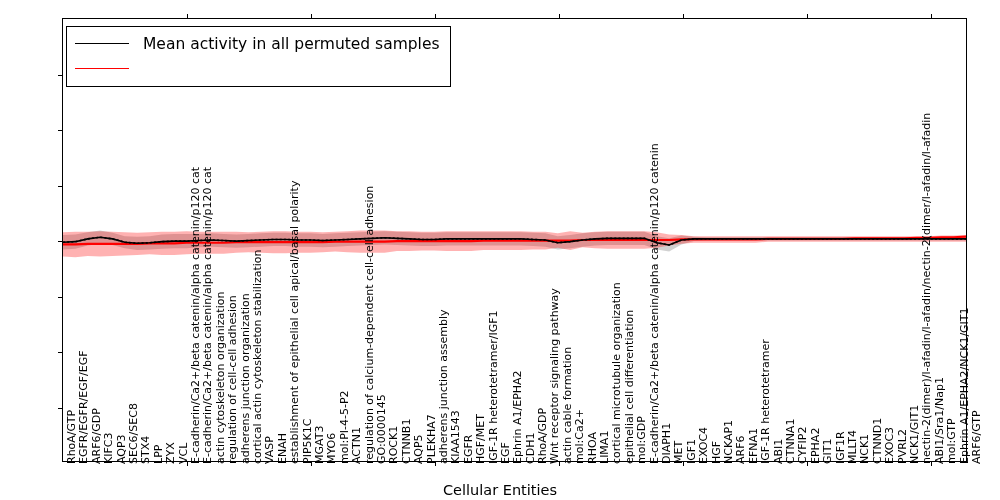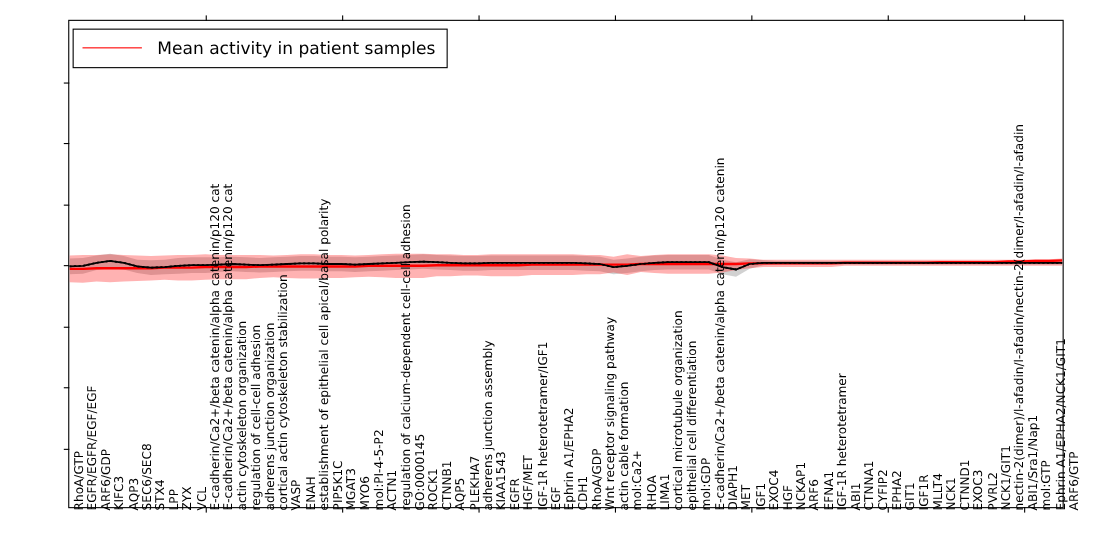--- a/index.html
+++ b/index.html
@@ -147,21 +147,25 @@
       <div class="xlab" style="left: 809.822px;">CTNND1</div>
       <div class="xlab" style="left: 822.219px;">EXOC3</div>
       <div class="xlab" style="left: 834.616px;">PVRL2</div>
       <div class="xlab" style="left: 847.014px;">NCK1/GIT1</div>
       <div class="xlab" style="left: 859.411px;">nectin-2(dimer)/l-afadin/l-afadin/nectin-2(dimer/l-afadin/l-afadin</div>
       <div class="xlab" style="left: 871.808px;">ABI1/Sra1/Nap1</div>
       <div class="xlab" style="left: 884.205px;">mol:GTP</div>
       <div class="xlab" style="left: 896.603px;">Ephrin A1/EPHA2/NCK1/GIT1</div>
       <div class="xlab" style="left: 909px;">ARF6/GTP</div>
     </div>
+  <div id="xlabel">Cellular Entities</div>
 
   <div id="legend">
     <div class="lg-row">
+      <span class="lg-line"></span>
+      <span class="lg-txt">Mean activity in all permuted samples</span>
+    </div>
+    <div class="lg-row">
       <span class="lg-line red"></span>
-      <span class="lg-txt">Mean activity in patient samples</span>
     </div>
   </div>
 
 </div>
 
 </body></html>

